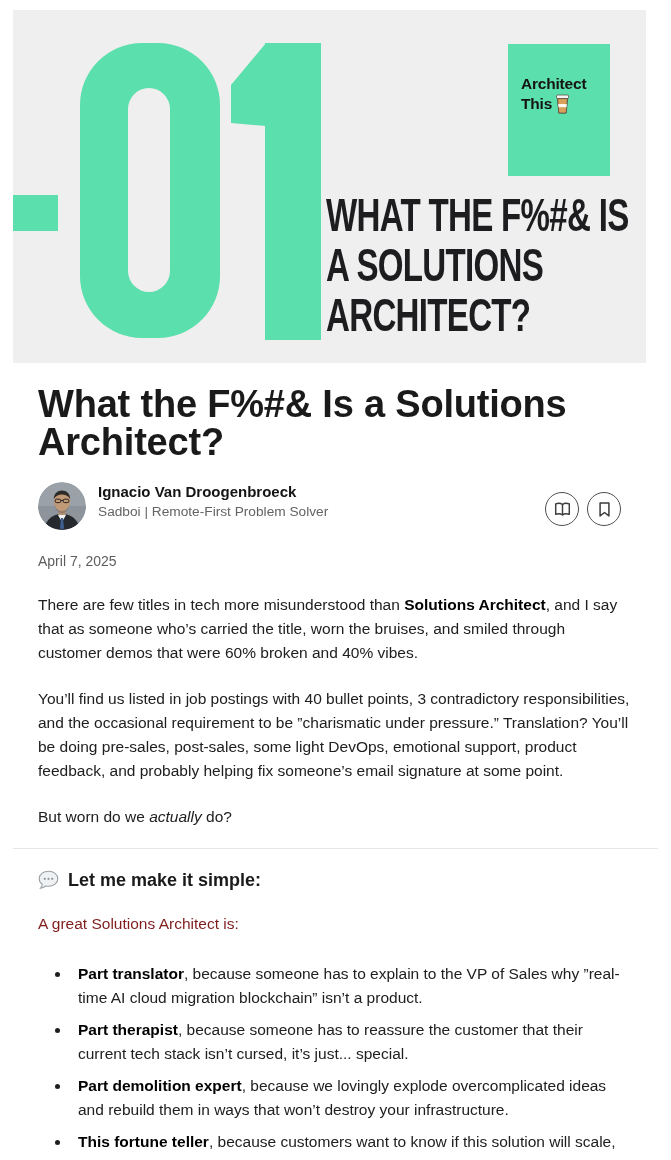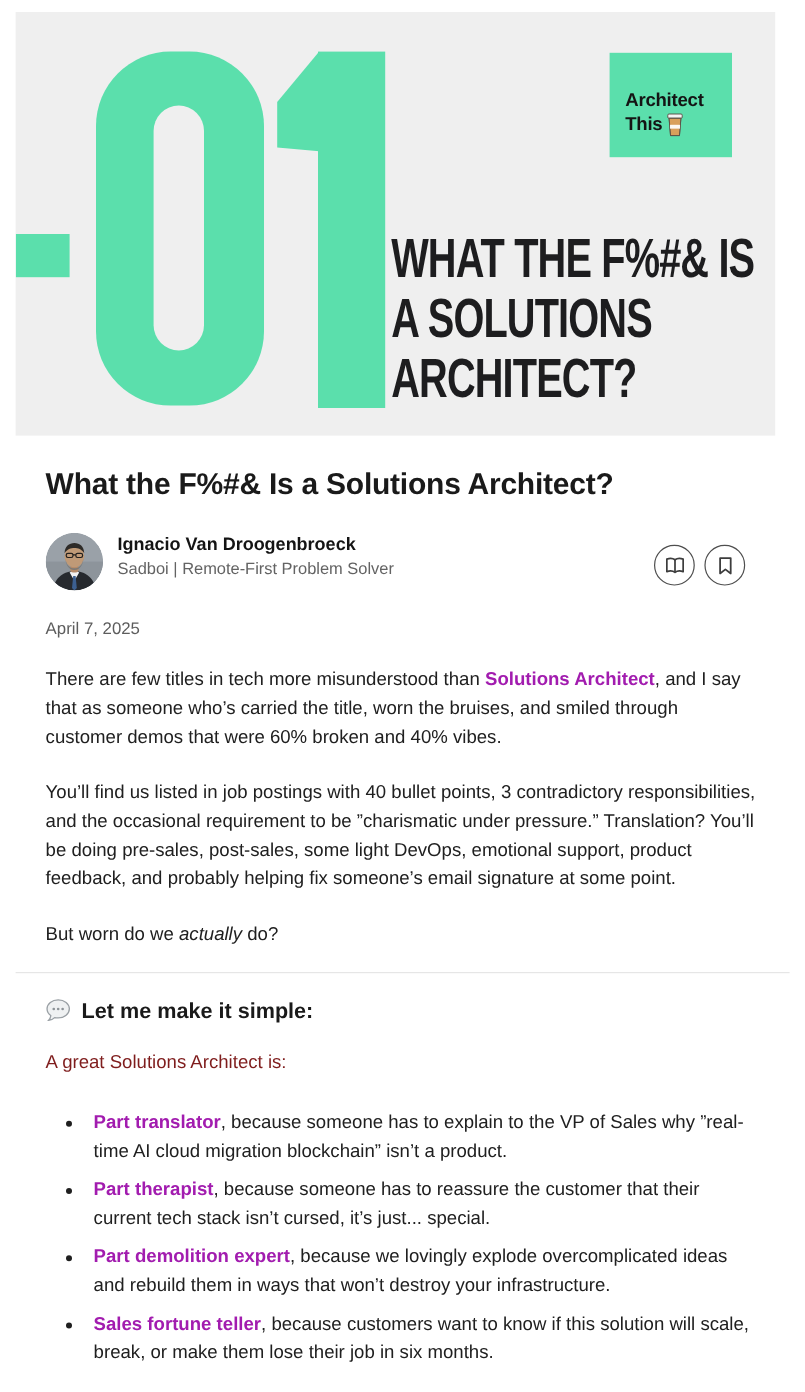--- a/index.html
+++ b/index.html
@@ -24,33 +24,33 @@
     position:absolute; left:313px; top:180px;
     color:#1d1d1f; font-weight:bold;
     font-size:46px; line-height:50px;
     letter-spacing:-1px; white-space:nowrap;
   }
   .hero-headline .hl-line {
     transform:scaleX(0.72); transform-origin:left top;
   }
   .hero-logo {
     position:absolute; left:495px; top:34px;
-    width:102px; height:87px; background:#5BDFAC;
+    width:102px; height:132px; background:#5BDFAC;
     padding:30px 0 0 13px;
     color:#141414; font-weight:bold; font-size:15.5px; line-height:20px;
     letter-spacing:-0.2px;
   }
   .hero-logo .logo-row { display:flex; align-items:center; gap:3px; }
 
   
   .content { margin:0 38px; width:595px; }
 
   .article-title {
     margin-top:22px;
-    font-size:25px; line-height:38px; font-weight:bold;
+    font-size:38px; line-height:38px; font-weight:bold;
     color:#1a1a1a; letter-spacing:-0.2px;
   }
 
   .author-row { margin-top:21px; display:flex; align-items:flex-start; }
   .avatar {
     width:48px; height:48px; border-radius:50%; overflow:hidden; flex:0 0 48px;
     cursor:pointer;
   }
   .author-meta { margin-left:12px; flex:1 1 auto; min-width:0; }
   .author-name {
@@ -69,21 +69,21 @@
     cursor:pointer;
   }
 
   .article-date { margin-top:23px; font-size:14px; color:#5d5d5d; }
 
   .article-body { margin-top:24px; }
   .article-body p {
     font-size:15.5px; line-height:24px; color:#202020; margin-bottom:22px;
   }
   .article-body p:last-child { margin-bottom:0; }
-  .b { font-weight:bold; color:#a21caf; }
+  .b { font-weight:bold; color:#000000; }
   .i { font-style:italic; }
 
   .divider {
     margin:19px 13px 0 13px;
     border-top:1px solid #e6e6e6; height:0;
   }
 
   .section-heading {
     margin:19px 38px 0; display:flex; align-items:center; gap:9px;
     font-size:18px; line-height:24px; font-weight:bold; color:#1a1a1a;
@@ -215,14 +215,14 @@
   </svg>
   <span>Let me make it simple:</span>
 </div>
 
 <div class="section-intro">A great Solutions Architect is:</div>
 
 <ul class="bullet-list">
   <li><span class="b">Part translator</span><span>, because someone has to explain to the VP of Sales why ”real-time AI cloud migration blockchain” isn’t a product.</span></li>
   <li><span class="b">Part therapist</span><span>, because someone has to reassure the customer that their current tech stack isn’t cursed, it’s just... special.</span></li>
   <li><span class="b">Part demolition expert</span><span>, because we lovingly explode overcomplicated ideas and rebuild them in ways that won’t destroy your infrastructure.</span></li>
-  <li><span class="b">Sales fortune teller</span><span>, because customers want to know if this solution will scale, break, or make them lose their job in six months.</span></li>
+  <li><span class="b">This fortune teller</span><span>, because customers want to know if this solution will scale, break, or make them lose their job in six months.</span></li>
 </ul>
 
 </body></html>

